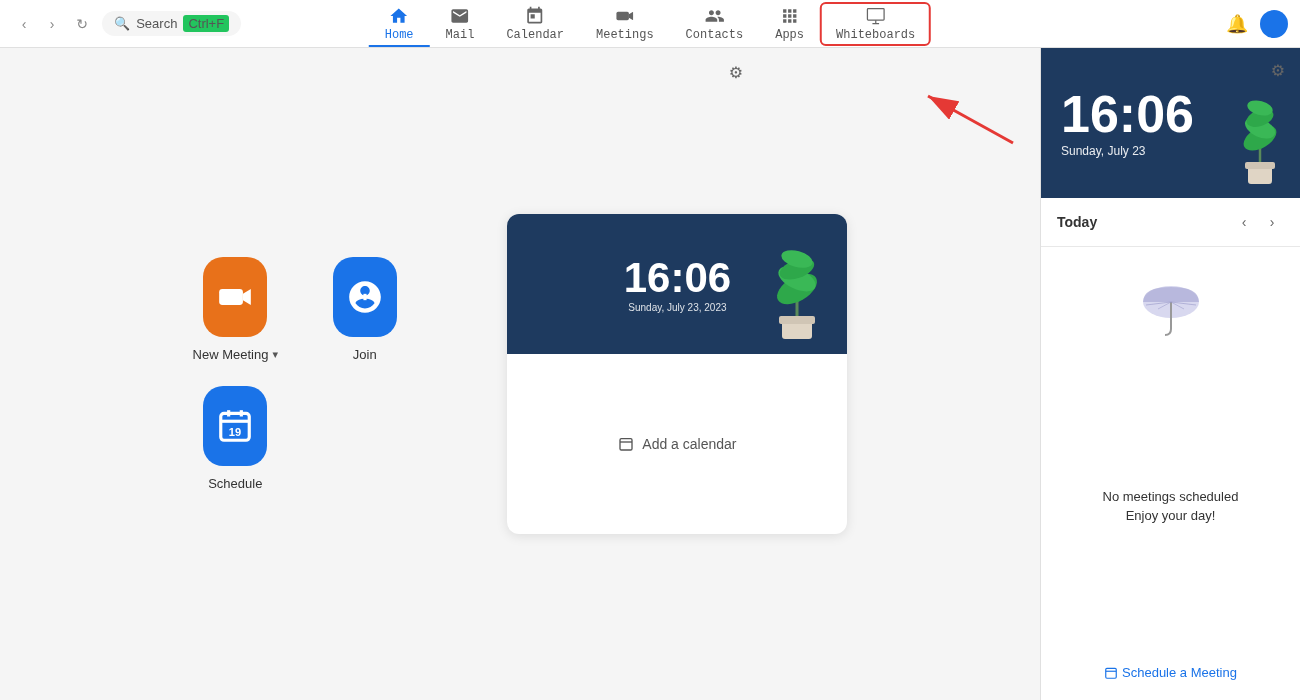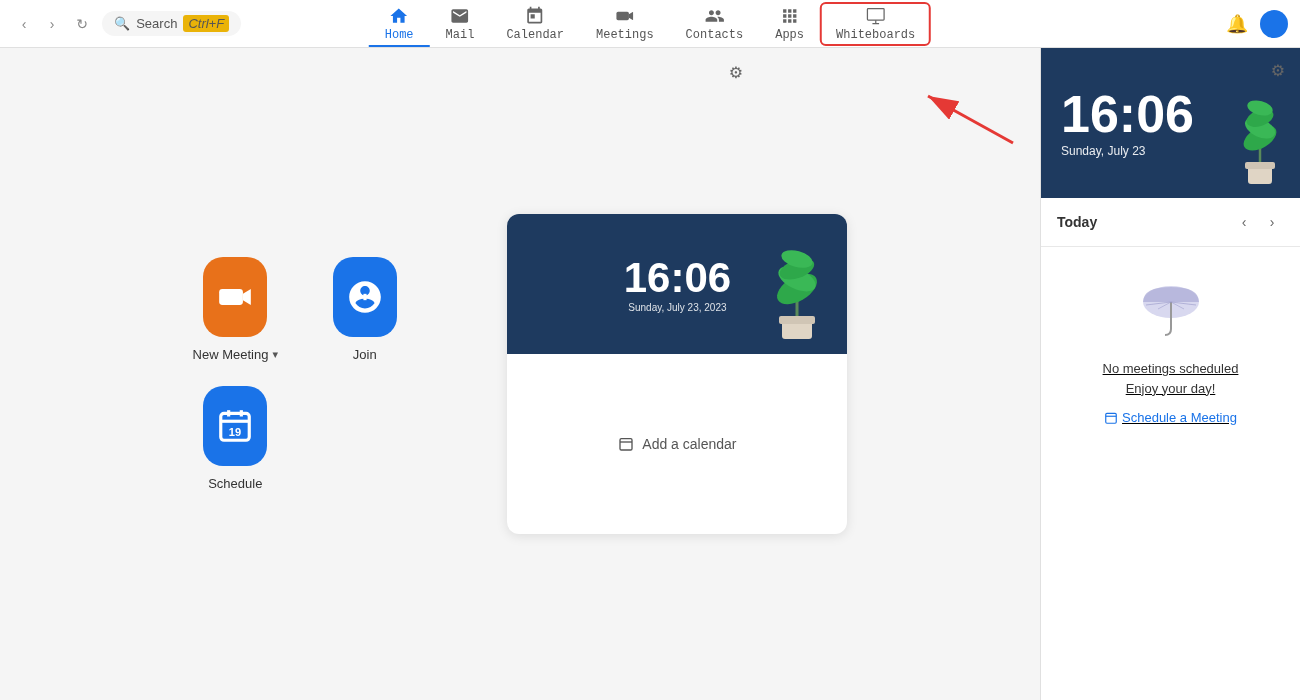--- a/index.html
+++ b/index.html
@@ -63,24 +63,23 @@
       border-radius: 20px;
       padding: 4px 12px;
       margin-left: 8px;
       cursor: pointer;
       gap: 6px;
     }
     .search-bar span { font-size: 13px; color: #555; }
     .search-shortcut {
       font-size: 11px;
       color: #999;
-      background: #eab308;
+      background: #22c55e;
       padding: 1px 5px;
       border-radius: 3px;
-      font-style: italic;
     }
     .nav-tabs {
       display: flex;
       align-items: center;
       gap: 0;
       position: absolute;
       left: 50%;
       transform: translateX(-50%);
     }
     .nav-tab {
@@ -328,24 +327,23 @@
       height: 24px;
       display: flex;
       align-items: center;
       justify-content: center;
     }
     .no-meetings-section {
       flex: 1;
       display: flex;
       flex-direction: column;
       align-items: center;
-      justify-content: flex-start;
+      justify-content: space-between;
       padding: 20px;
       gap: 12px;
-      text-decoration: underline;
     }
     .umbrella-icon {
       width: 80px;
       height: 80px;
     }
     .no-meetings-text {
       text-align: center;
       font-size: 13px;
       color: #333;
       line-height: 1.5;

